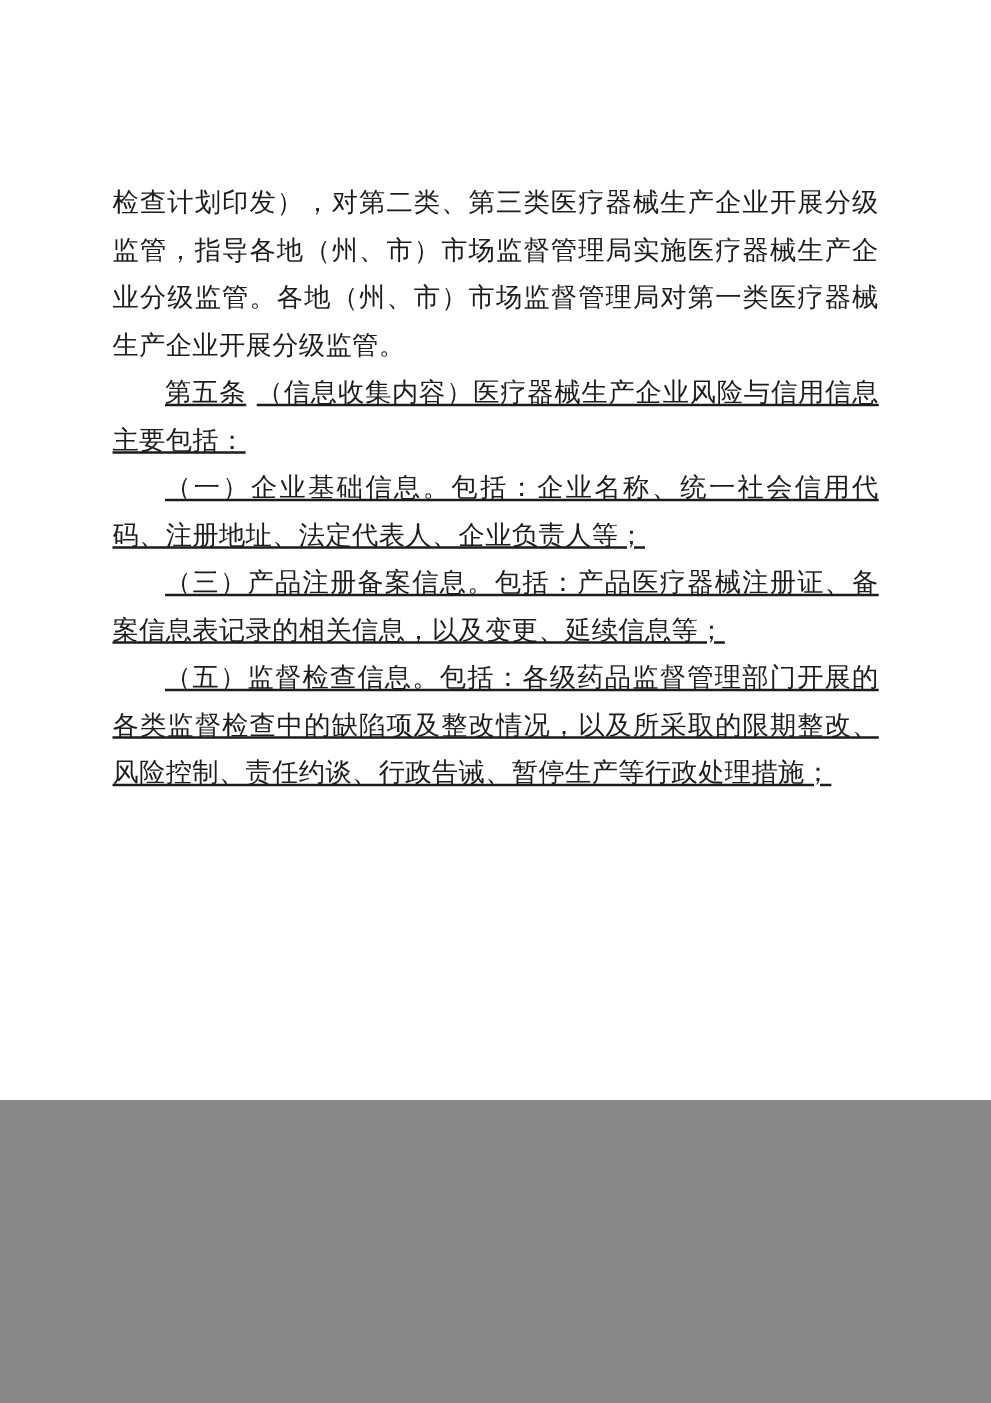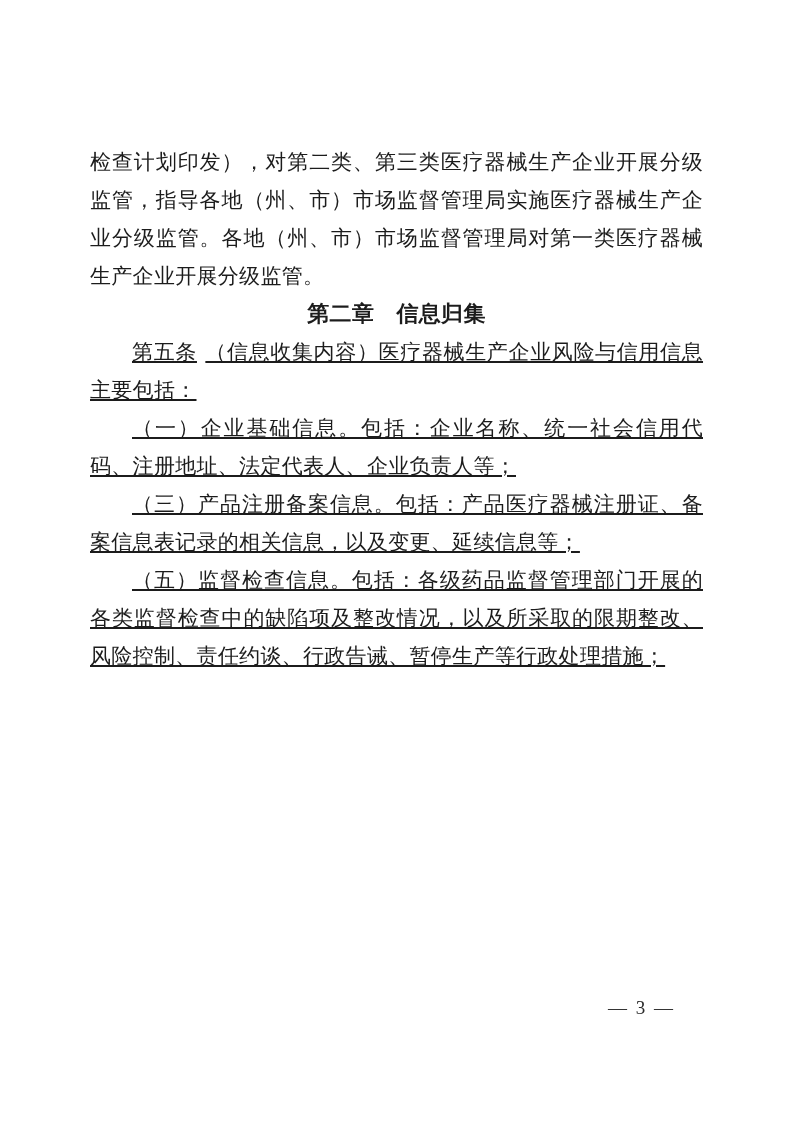--- a/index.html
+++ b/index.html
@@ -1,18 +1,18 @@
 <!DOCTYPE html>
 <html lang="zh"><head>
 <meta charset="utf-8">
 <style>
   html,body{margin:0;padding:0;background:#888;}
   .page{
     position:relative;
-    width:793px;height:1122px;
+    width:793px;height:880px;
     margin:0 auto;
     background:#ffffff;
     font-family:"Liberation Serif","DejaVu Serif",serif;
     color:#1c1c1c;
     overflow:hidden;
   }
   .content{
     position:absolute;
     left:90px;right:90px;top:143px;
     font-size:21px;
@@ -43,21 +43,20 @@
   }
 </style>
 </head>
 <body>
 
 <div class="page">
   <div class="content">
 
     <p class="para-noindent">检查计划印发），对第二类、第三类医疗器械生产企业开展分级监管，指导各地（州、市）市场监督管理局实施医疗器械生产企业分级监管。各地（州、市）市场监督管理局对第一类医疗器械生产企业开展分级监管。</p>
 
-    <p class="chapter-heading">第二章　信息归集</p>
 
     <p class="para-indent"><span class="article-label">第五条</span><span>（信息收集内容）医疗器械生产企业风险与信用信息主要包括：</span></p>
 
     <p class="para-indent">（一）企业基础信息。包括：企业名称、统一社会信用代码、注册地址、法定代表人、企业负责人等；</p>
 
 
     <p class="para-indent">（三）产品注册备案信息。包括：产品医疗器械注册证、备案信息表记录的相关信息，以及变更、延续信息等；</p>
 
 
     <p class="para-indent">（五）监督检查信息。包括：各级药品监督管理部门开展的各类监督检查中的缺陷项及整改情况，以及所采取的限期整改、风险控制、责任约谈、行政告诫、暂停生产等行政处理措施；</p>

